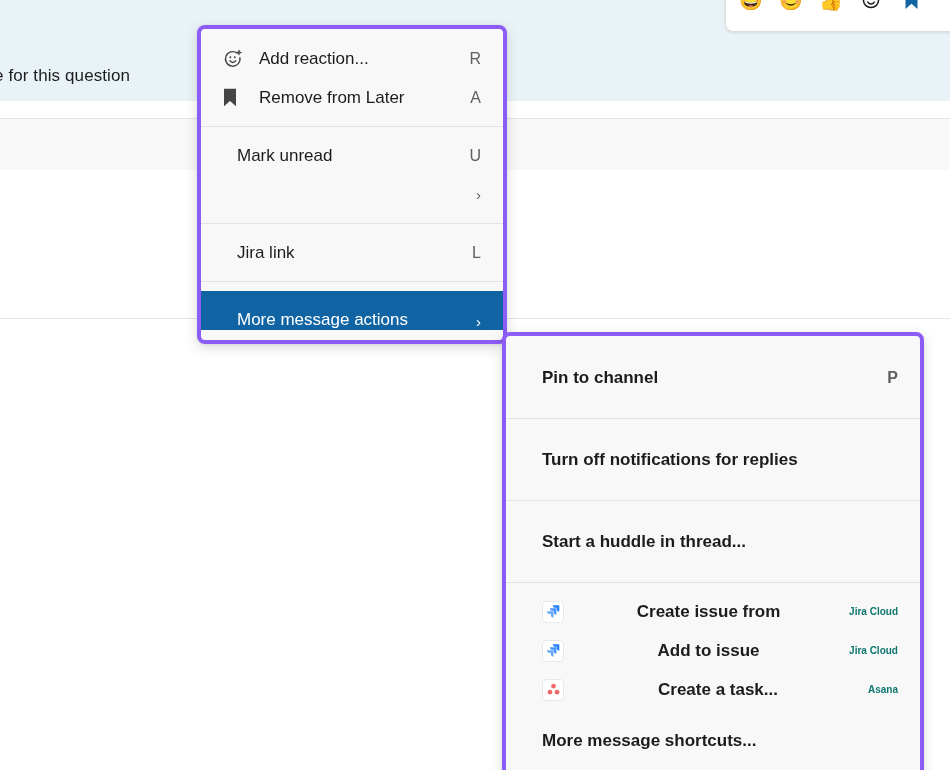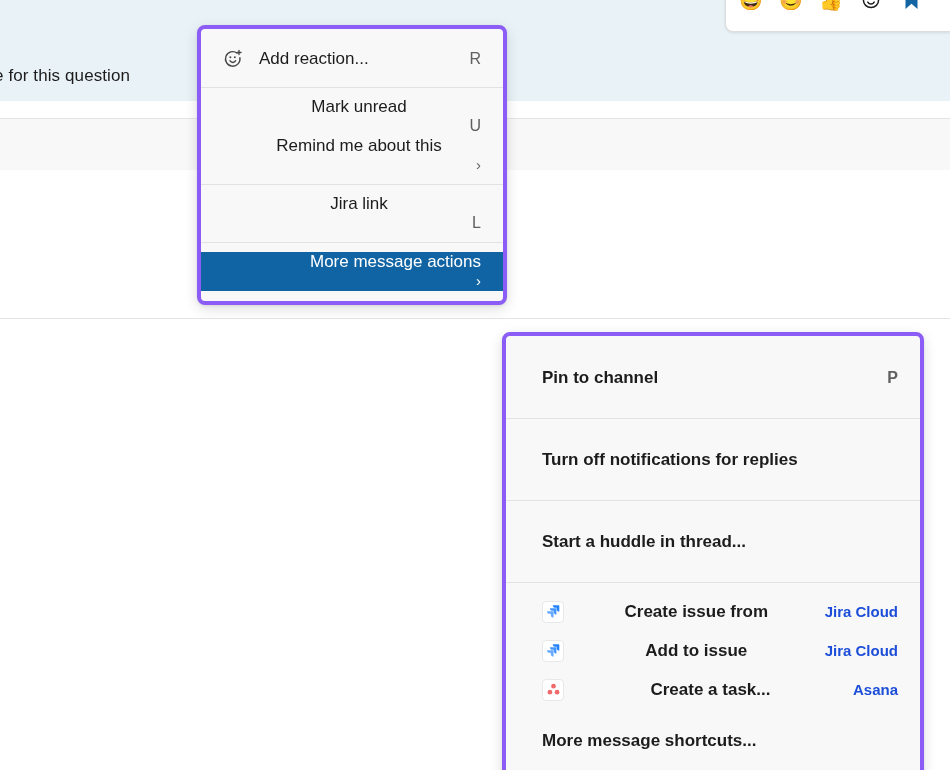--- a/index.html
+++ b/index.html
@@ -92,21 +92,21 @@
   .menu-item.with-icon { padding-left: 22px; }
 
   .mi-icon {
     width: 26px; min-width: 26px; height: 20px;
     display: flex; align-items: center; justify-content: flex-start;
     margin-right: 10px;
     color: #454545;
   }
   .mi-label { flex: 0 1 auto; }
   .mi-sub {
-    color: #1d4ed8; font-size: 15px; margin-left: 7px;
+    color: #0f766e; font-size: 10px; margin-left: 7px;
   }
   .mi-shortcut {
     color: #616061; font-size: 16px; margin-left: auto; padding-left: 12px;
   }
   .mi-chevron {
     color: #616061; font-size: 15px; margin-left: auto; padding-left: 12px;
     font-weight: 400;
   }
   .menu-item.selected {
     background: #1164A3; color: #ffffff; align-items: flex-end;
@@ -117,21 +117,21 @@
   .app-tile {
     width: 22px; height: 22px; min-width: 22px;
     border-radius: 4px; background: #ffffff;
     border: 1px solid #E8E8E8;
     display: flex; align-items: center; justify-content: center;
     margin-right: 11px;
   }
   .app-tile svg { display: block; }
 
   .menu-item.app-row { height: 39px; padding-left: 36px; justify-content: space-between; }
-  .menu-item.plain-row { padding-left: 36px; flex-direction: column; }
+  .menu-item.plain-row { padding-left: 36px; }
   .submenu-item { padding-left: 36px; height: 63px; font-size: 17px; font-weight: bold; }
   .submenu-item.app-row { height: 39px; }
 </style>
 </head>
 <body>
 
 <div id="root">
 
   <div class="bg-highlight-band"></div>
   <div class="bg-message-text">e for this question</div>
@@ -172,31 +172,39 @@
             <circle cx="13.0" cy="9.0" r="1.05" fill="#454545"></circle>
             <path d="M7.6 12.9c.8 1.3 2 1.9 3.2 1.9s2.4-.6 3.2-1.9" fill="none" stroke="#454545" stroke-width="1.5" stroke-linecap="round"></path>
             <path d="M17.6 1.6v4.4M15.4 3.8h4.4" stroke="#454545" stroke-width="1.5" stroke-linecap="round"></path>
           </svg>
         </span>
         <span class="mi-label">Add reaction...</span>
         <span class="mi-shortcut">R</span>
       </div>
 
 
+      <div class="menu-item with-icon">
+        <span class="mi-icon">
+          <svg width="14" height="19" viewBox="0 0 14 19" aria-hidden="true">
+            <path d="M1 .8h12v17.4l-6-5.1-6 5.1z" fill="#454545"></path>
+          </svg>
+        </span>
+        <span class="mi-label">Remove from Later</span>
+        <span class="mi-shortcut">A</span>
+      </div>
     </div>
 
     <div class="group-sep"></div>
 
     <div class="menu-group">
       <div class="menu-item plain-row">
         <span class="mi-label">Mark unread</span>
         <span class="mi-shortcut">U</span>
       </div>
       <div class="menu-item plain-row">
-        <span class="mi-label">Remind me about this</span>
         <span class="mi-chevron">›</span>
       </div>
     </div>
 
     <div class="group-sep"></div>
 
     <div class="menu-group">
       <div class="menu-item plain-row">
         <span class="mi-label">Jira link</span>
         <span class="mi-shortcut">L</span>

